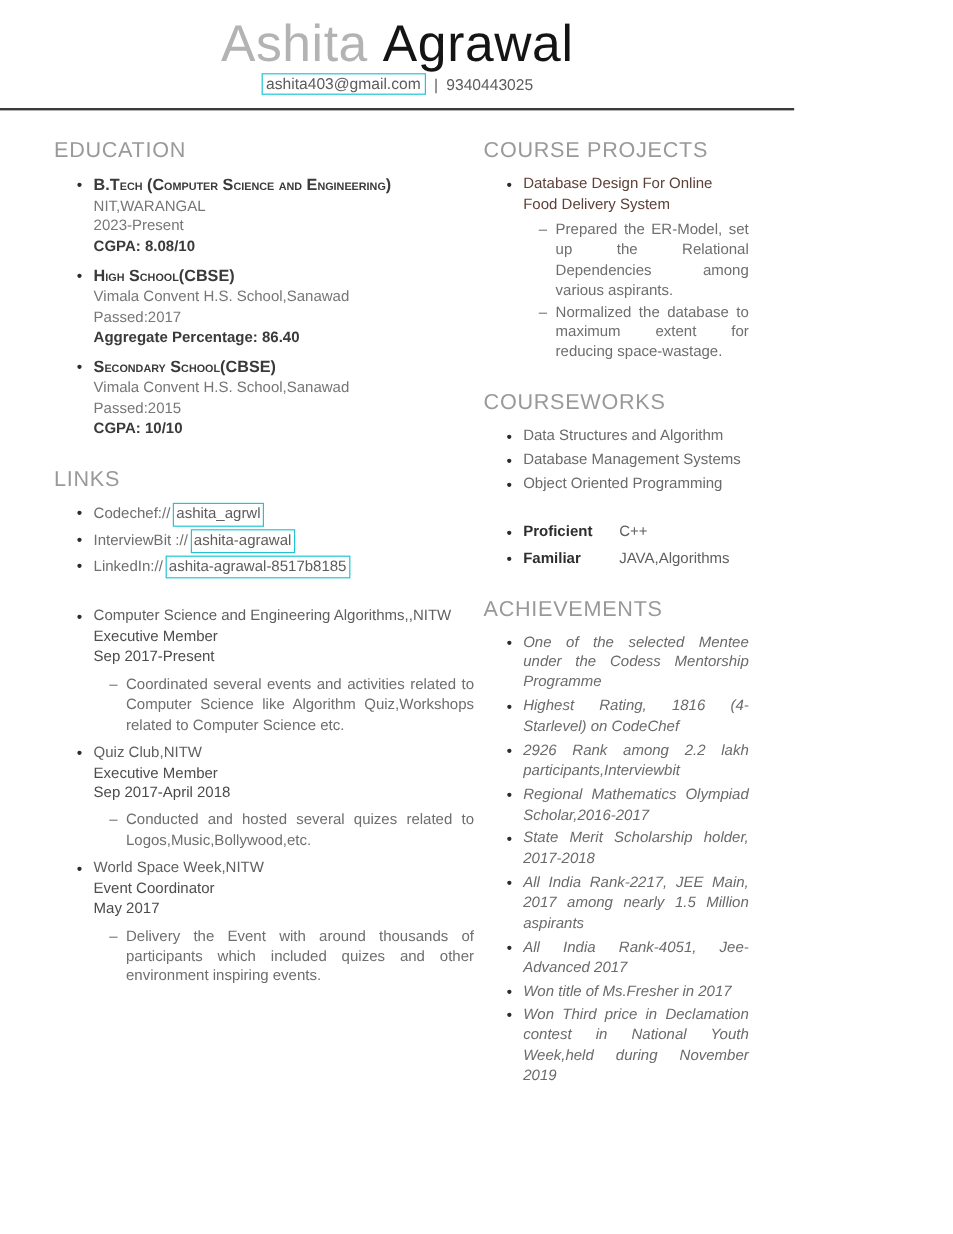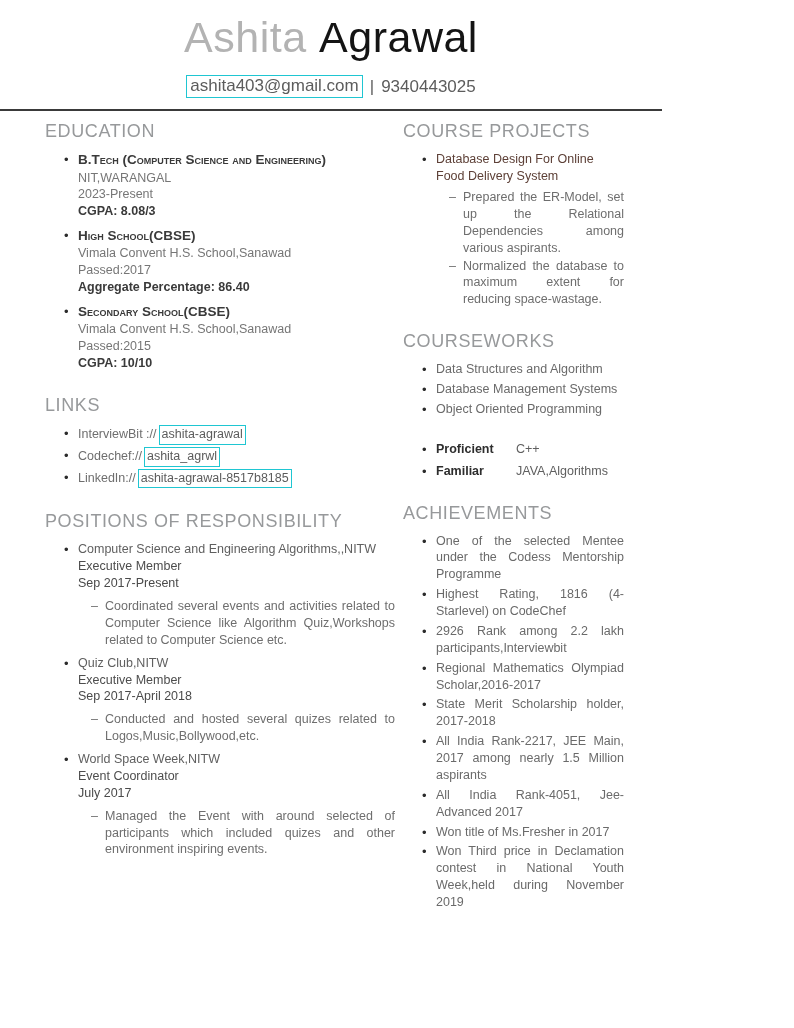--- a/index.html
+++ b/index.html
@@ -23,22 +23,22 @@
   .name {
     font-size: 43px;
     font-weight: 400;
     color: #141414;
     letter-spacing: 0.5px;
     line-height: 1.1;
   }
   .name .first { color: #b3b3b3; font-weight: 300; }
   .name .last  { color: #141414; }
   .contact {
-    margin-top: 14px;
-    font-size: 17px;
+    margin-top: 0;
+    font-size: 13px;
     color: #5c5c5c;
     display: flex;
     justify-content: center;
     align-items: center;
     gap: 7px;
   }
   .link-box {
     display: inline-block;
     border: 1px solid #1fc6d2;
     padding: 0 3px 1px 3px;
@@ -49,21 +49,21 @@
     margin-top: 11px;
     border: none;
     border-top: 2px solid #3a3a3a;
     width: 100%;
   }
 
   
   .columns {
     display: flex;
     gap: 8px;
-    padding: 10px 38px 0 45px;
+    padding: 23px 38px 0 45px;
   }
   .col-left  { flex: 0 0 350px; width: 350px; }
   .col-right { flex: 1; min-width: 0; }
 
   section { margin-bottom: 23px; }
   h2.section-heading {
     font-size: 18px;
     font-weight: 400;
     color: #97999b;
     letter-spacing: 0.6px;
@@ -137,21 +137,21 @@
   
   .skill-level {
     display: inline-block;
     width: 80px;
     font-weight: 700;
     color: #2e2e2e;
   }
   .skill-list { color: #5f5f5f; }
 
   
-  .achievement { text-align: justify; color: #6a6a6a; margin-bottom: 3px !important; }
+  .achievement { text-align: justify; color: #6a6a6a; margin-bottom: 3px !important; font-style: italic; }
   .coursework  { color: #6a6a6a; margin-bottom: 3px !important; }
 </style>
 </head>
 <body>
 
 <div class="page">
 
   <div class="header">
     <h1 class="name"><span class="first">Ashita</span>&nbsp;<span class="last">Agrawal</span></h1>
     <div class="contact">
@@ -166,66 +166,65 @@
 
     <div class="col-left">
 
       <section>
         <h2 class="section-heading">EDUCATION</h2>
         <ul class="bullets">
           <li class="edu-item">
             <div class="edu-title">B.Tech (Computer Science and Engineering)</div>
             <div class="edu-line">NIT,WARANGAL</div>
             <div class="edu-line">2023-Present</div>
-            <div class="edu-score">CGPA: 8.08/3</div>
+            <div class="edu-score">CGPA: 8.08/10</div>
           </li>
           <li class="edu-item">
             <div class="edu-title">High School(CBSE)</div>
             <div class="edu-line">Vimala Convent H.S. School,Sanawad</div>
             <div class="edu-line">Passed:2017</div>
             <div class="edu-score">Aggregate Percentage: 86.40</div>
           </li>
           <li class="edu-item">
             <div class="edu-title">Secondary School(CBSE)</div>
             <div class="edu-line">Vimala Convent H.S. School,Sanawad</div>
             <div class="edu-line">Passed:2015</div>
             <div class="edu-score">CGPA: 10/10</div>
           </li>
         </ul>
       </section>
 
       <section>
         <h2 class="section-heading">LINKS</h2>
         <ul class="bullets links-list">
+          <li><span class="link-prefix">Codechef://</span><span class="link-user">ashita_agrwl</span></li>
           <li><span class="link-prefix">InterviewBit ://</span><span class="link-user">ashita-agrawal</span></li>
-          <li><span class="link-prefix">Codechef://</span><span class="link-user">ashita_agrwl</span></li>
           <li><span class="link-prefix">LinkedIn://</span><span class="link-user">ashita-agrawal-8517b8185</span></li>
         </ul>
       </section>
 
       <section>
-        <h2 class="section-heading">POSITIONS OF RESPONSIBILITY</h2>
         <ul class="bullets">
           <li class="pos-item">
             <div class="pos-org">Computer Science and Engineering Algorithms,,NITW</div>
             <div class="pos-role">Executive Member</div>
             <div class="pos-dates">Sep 2017-Present</div>
             <div class="detail">Coordinated several events and activities related to Computer Science like Algorithm Quiz,Workshops related to Computer Science etc.</div>
           </li>
           <li class="pos-item">
             <div class="pos-org">Quiz Club,NITW</div>
             <div class="pos-role">Executive Member</div>
             <div class="pos-dates">Sep 2017-April 2018</div>
             <div class="detail">Conducted and hosted several quizes related to Logos,Music,Bollywood,etc.</div>
           </li>
           <li class="pos-item">
             <div class="pos-org">World Space Week,NITW</div>
             <div class="pos-role">Event Coordinator</div>
-            <div class="pos-dates">July 2017</div>
-            <div class="detail">Managed the Event with around selected of participants which included quizes and other environment inspiring events.</div>
+            <div class="pos-dates">May 2017</div>
+            <div class="detail">Delivery the Event with around thousands of participants which included quizes and other environment inspiring events.</div>
           </li>
         </ul>
       </section>
 
     </div>
 
     <div class="col-right">
 
       <section>
         <h2 class="section-heading">COURSE PROJECTS</h2>

